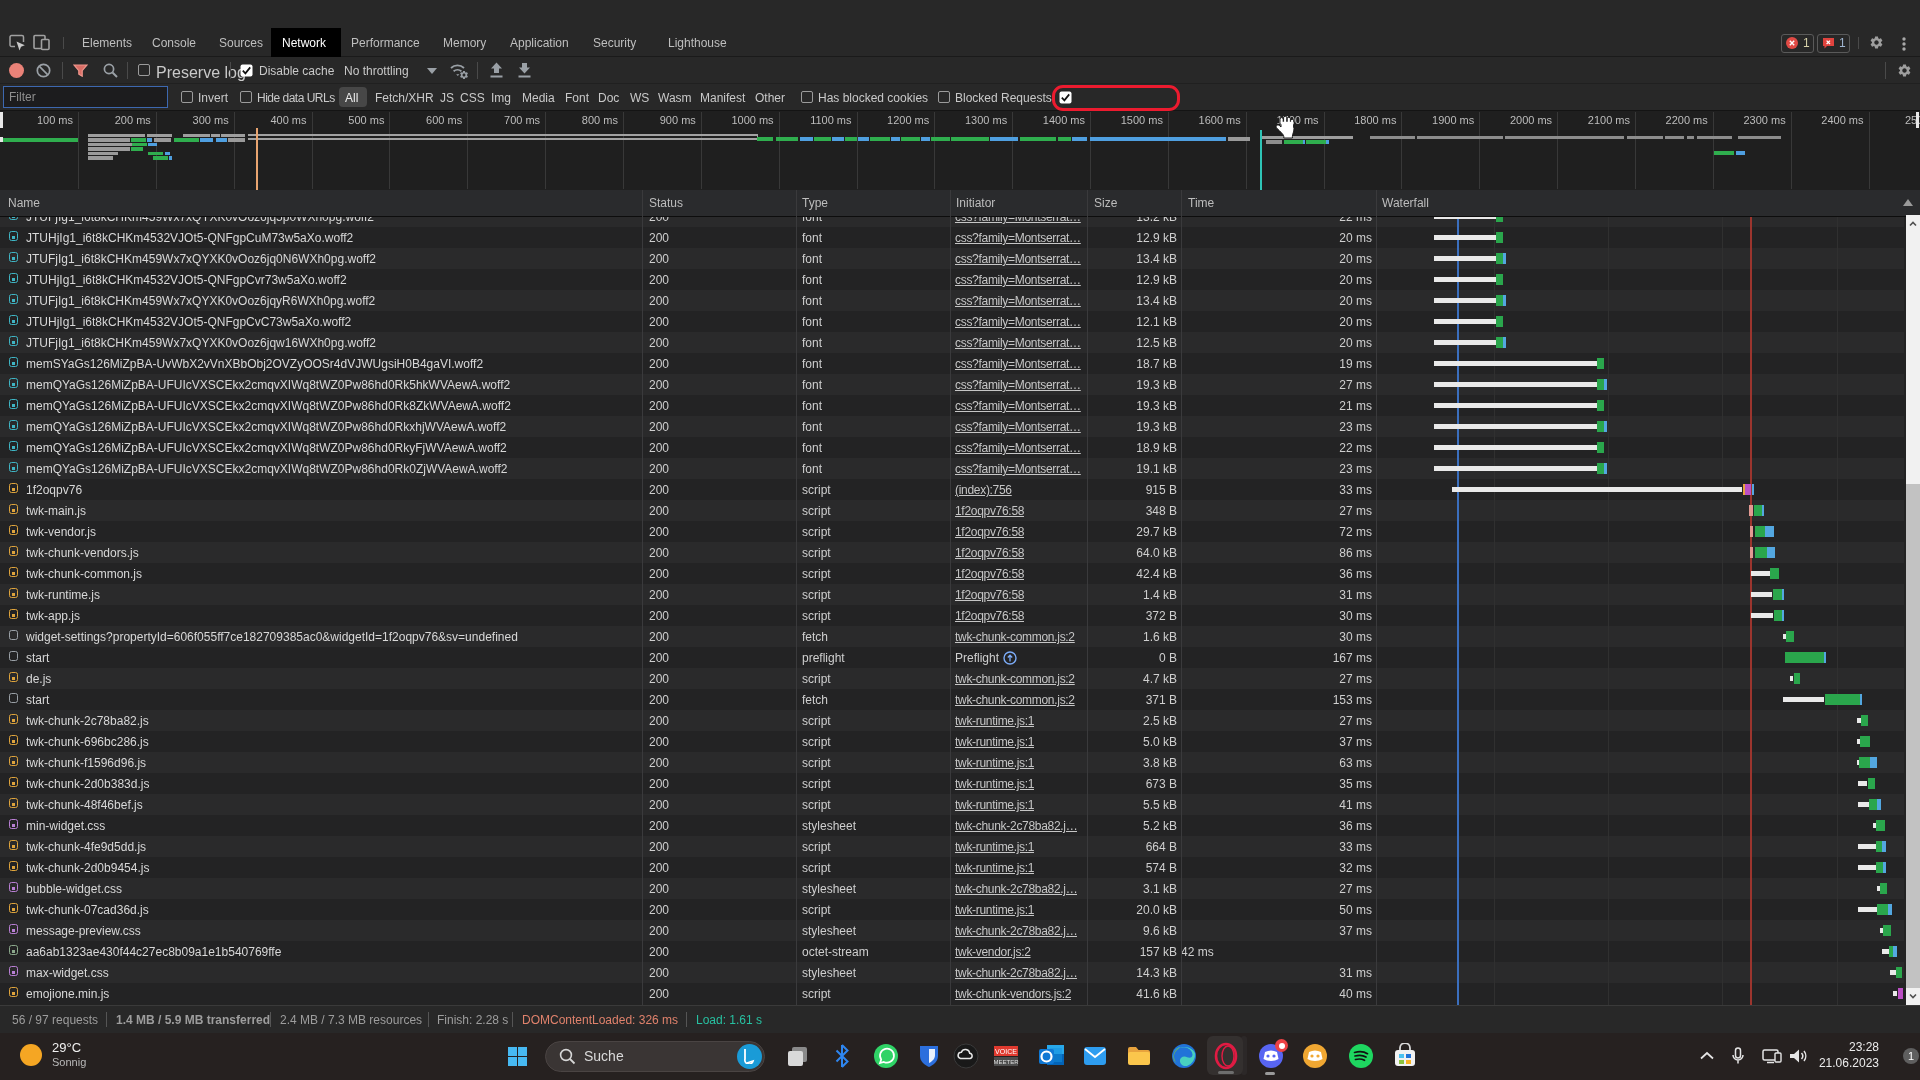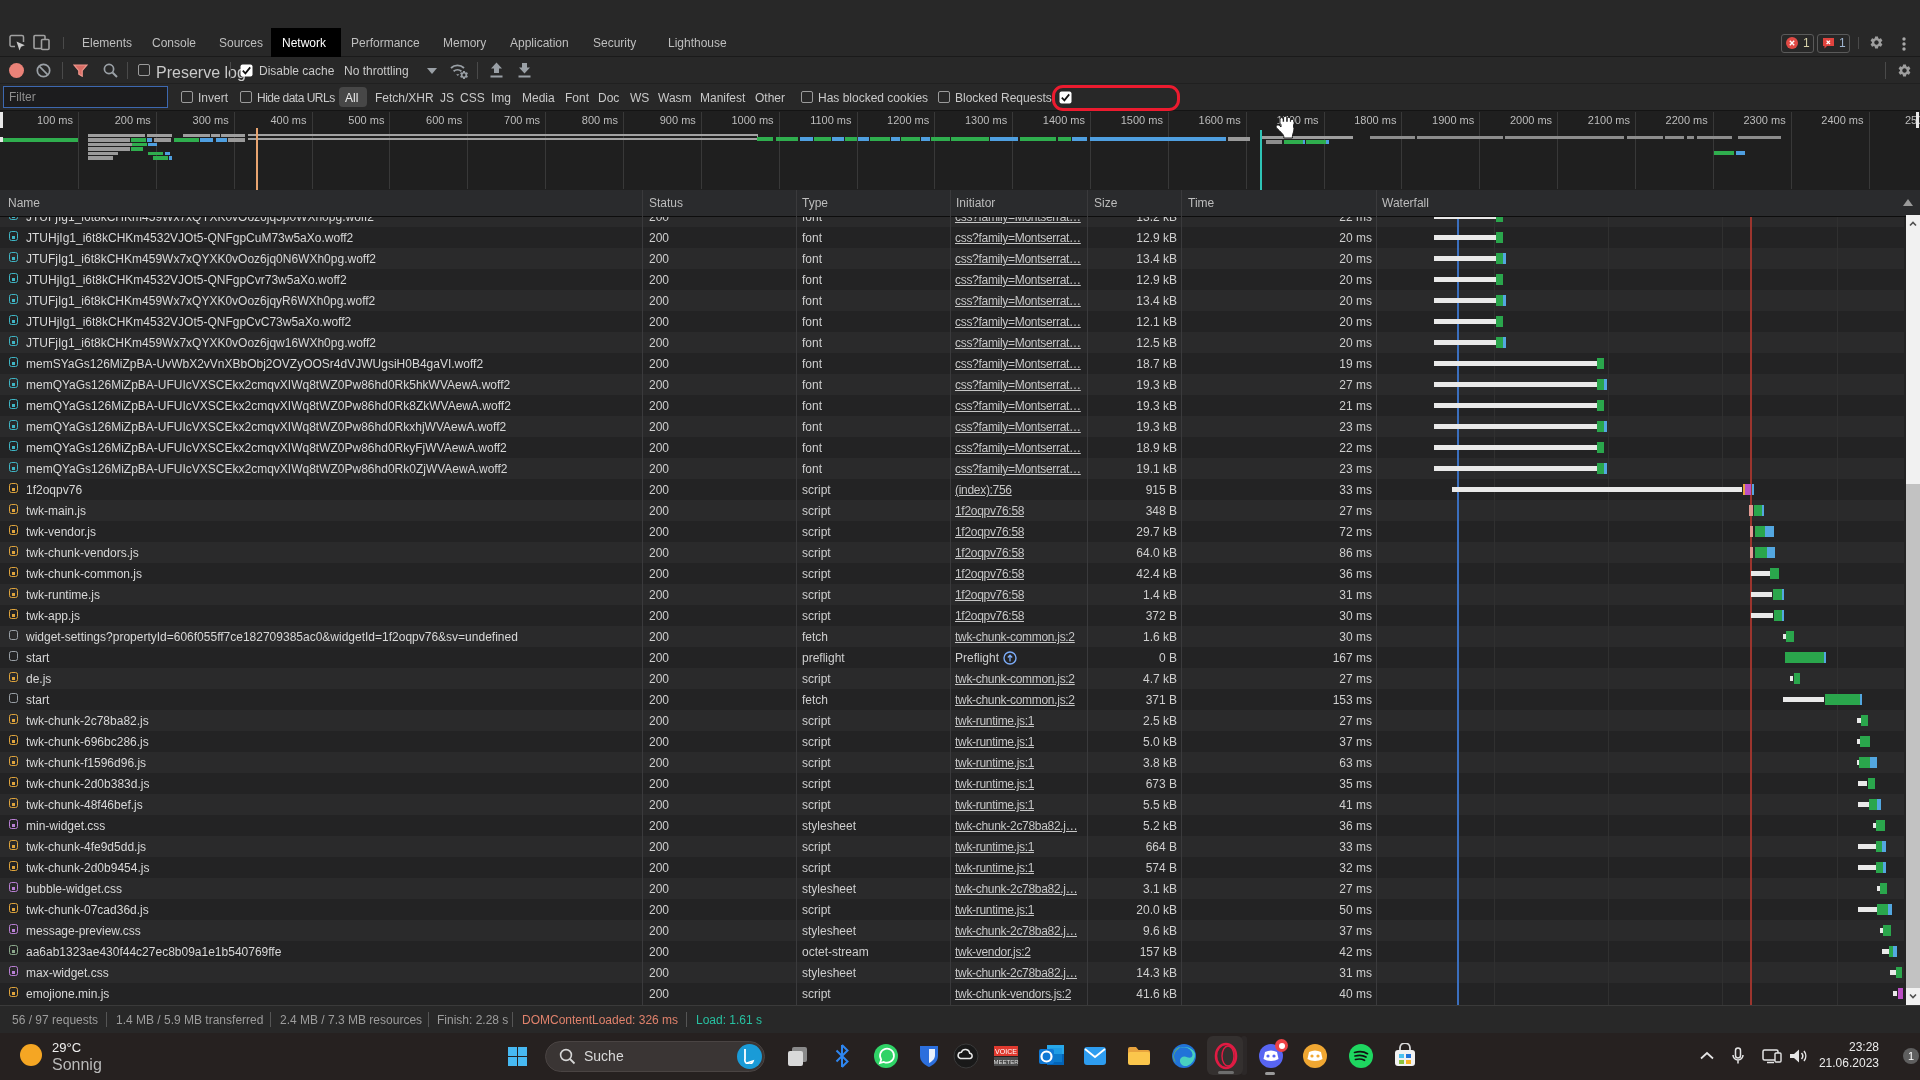--- a/index.html
+++ b/index.html
@@ -715,21 +715,21 @@
       </div>
 <div class="row dk" style="top:724px">
         <span class="ric" style="border-color:#8ba88b;color:#8ba88b">
           <i></i>
         </span>
         <span class="cell nm" style="left:26px">aa6ab1323ae430f44c27ec8b09a1e1b540769ffe</span>
         <span class="cell" style="left:649px">200</span>
         <span class="cell" style="left:802px">octet-stream</span>
         <span class="cell lnk" style="left:955px;max-width:129px;overflow:hidden;letter-spacing:-0.3px">twk-vendor.js:2</span>
         <span class="cell" style="left:1087px;width:90px;text-align:right">157 kB</span>
-        <span class="cell" style="left:1181px;width:191px;text-align:right">42 ms</span>
+        <span class="cell" style="left:1181px;width:191px;">42 ms</span>
       </div>
 <div class="row alt" style="top:745px">
         <span class="ric" style="border-color:#b97fd4;color:#b97fd4">
           <i></i>
         </span>
         <span class="cell nm" style="left:26px">max-widget.css</span>
         <span class="cell" style="left:649px">200</span>
         <span class="cell" style="left:802px">stylesheet</span>
         <span class="cell lnk" style="left:955px;max-width:129px;overflow:hidden;letter-spacing:-0.3px">twk-chunk-2c78ba82.j…</span>
         <span class="cell" style="left:1087px;width:90px;text-align:right">14.3 kB</span>
@@ -864,34 +864,34 @@
       </div>
 <div class="chev" style="top:777px">
         <svg width="8" height="8" viewBox="0 0 8 8" style="">
           <path d="M1 2.5 L4 5.5 L7 2.5" fill="none" stroke="#505050" stroke-width="1.6"></path>
         </svg>
       </div>
 </div>
 <div class="abs" id="status">
 <span class="t st" style="left:12px;top:7px;">56 / 97 requests</span>
 <div class="ssep" style="left:106px"></div>
-<span class="t st" style="left:116px;top:7px;">1.4 MB / 5.9 MB transferred</span>
+<span class="t st" style="left:116px;top:7px;font-weight:bold;">1.4 MB / 5.9 MB transferred</span>
 <div class="ssep" style="left:270px"></div>
 <span class="t st" style="left:280px;top:7px;">2.4 MB / 7.3 MB resources</span>
 <div class="ssep" style="left:428px"></div>
 <span class="t st" style="left:437px;top:7px;">Finish: 2.28 s</span>
 <div class="ssep" style="left:512px"></div>
 <span class="t st" style="left:522px;top:7px;color:#e0826c">DOMContentLoaded: 326 ms</span>
 <div class="ssep" style="left:686px"></div>
 <span class="t st" style="left:696px;top:7px;color:#27c0a1">Load: 1.61 s</span>
 </div>
 <div class="abs" id="task"></div>
 <div class="abs" style="left:20px;top:1044px;width:22px;height:22px;background:#f5a623;border-radius:50%;"></div>
 <span class="t" style="left:52px;top:1040px;font-size:13px;color:#f0f0f0">29°C</span>
-<span class="t" style="left:52px;top:1056px;font-size:16px;color:#b9b9b9">Sonnig</span>
+<span class="t" style="left:52px;top:1056px;font-size:11px;color:#b9b9b9">Sonnig</span>
 <div class="abs" style="left:508px;top:1047px">
       <svg width="19" height="19" viewBox="0 0 19 19" style="">
         <rect x="0" y="0" width="9" height="9" fill="#47b9f2"></rect>
         <rect x="10" y="0" width="9" height="9" fill="#47b9f2"></rect>
         <rect x="0" y="10" width="9" height="9" fill="#47b9f2"></rect>
         <rect x="10" y="10" width="9" height="9" fill="#47b9f2"></rect>
       </svg>
     </div>
 <div class="abs" style="left:545px;top:1041px;width:220px;height:31px;background:#3a3534;border:1px solid #4a4443;border-radius:16px;"></div>
 <div class="abs" style="left:559px;top:1048px">

